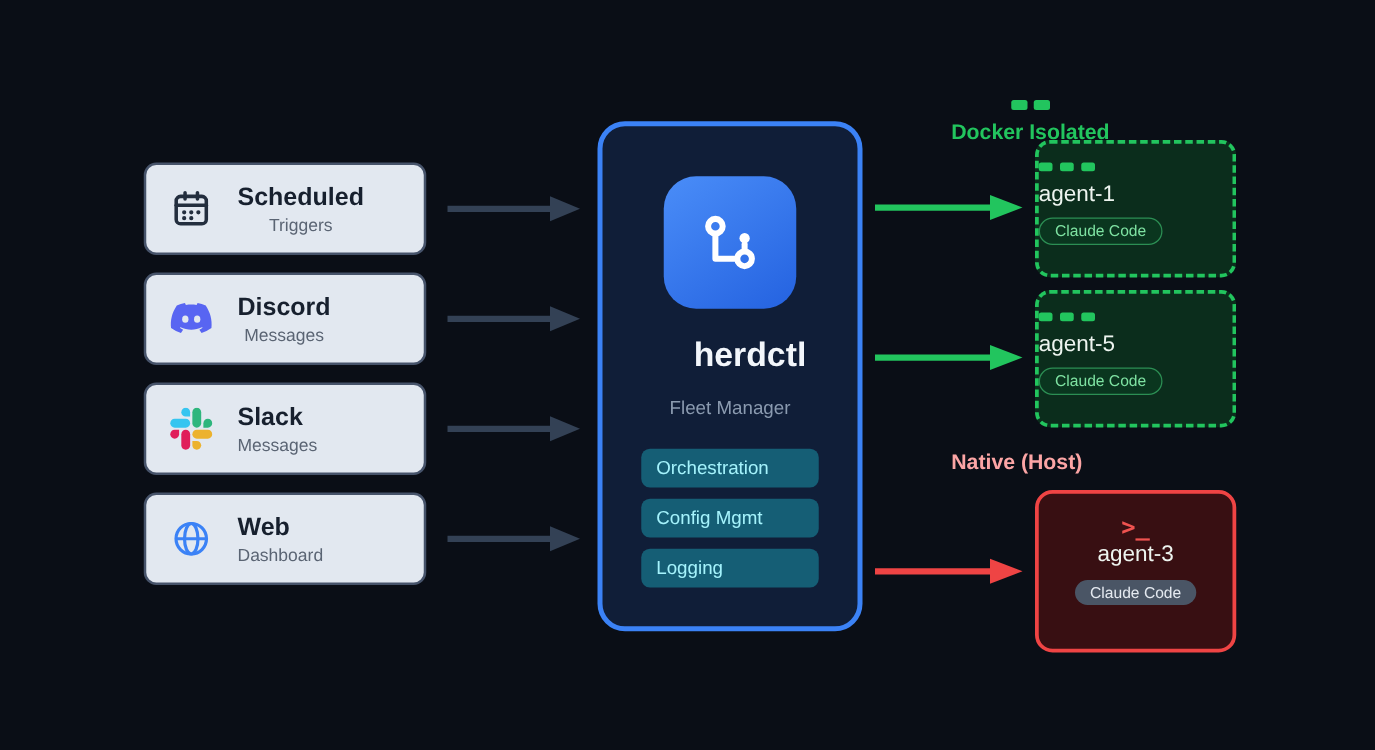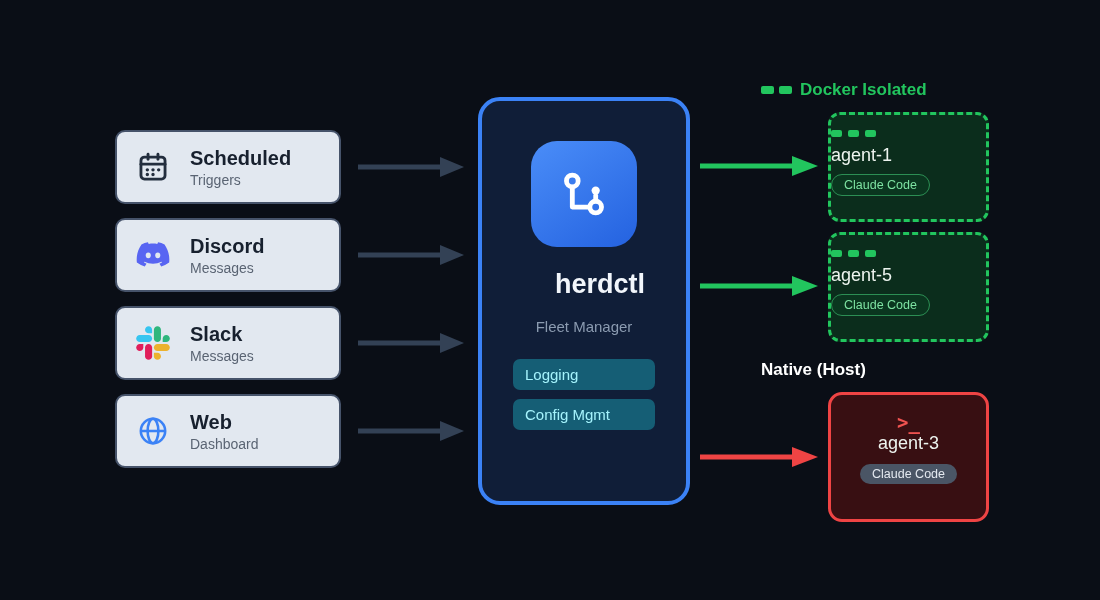--- a/index.html
+++ b/index.html
@@ -14,21 +14,21 @@
   .source-card {
     position:absolute; left:115px; width:226px; height:74px; box-sizing:border-box;
     background: var(--card-fill, #e2e8f0);
     border:2px solid var(--card-border, #46536a);
     border-radius:10px;
     display:flex; align-items:center; gap:17px; padding-left:16px;
   }
   .icon-wrap { width:40px; display:flex; justify-content:center; align-items:center; }
   .source-text { display:flex; flex-direction:column; }
   .source-title { font-size:20px; font-weight:600; color:#17202e; line-height:1.15; }
-  .source-sub { font-size:14px; color:#5a6473; margin-top:2px; }
+  .source-sub { font-size:14px; color:#5a6473; margin-top:2px;text-align:center; }
 
   
   .arrow { position:absolute; display:block; }
   .arrow.slate { color: var(--slate-arrow, #334155); }
   .arrow.green { color: var(--green, #22c55e); }
   .arrow.red   { color: var(--red, #ef4444); }
 
   
   .panel {
     position:absolute; left:478px; top:97px; width:212px; height:408px; box-sizing:border-box;
@@ -47,27 +47,27 @@
   .pills { margin-top:24px; display:flex; flex-direction:column; gap:9px; }
   .pill {
     width:142px; height:31px; box-sizing:border-box; border-radius:7px;
     background: var(--pill-fill, #155e75); color: var(--pill-text, #a5f3fc);
     font-size:15px; display:flex; align-items:center; padding-left:12px;
   }
 
   
   .legend-green {
     position:absolute; left:761px; top:80px; display:flex; align-items:center; gap:8px;
-    color: var(--green, #22c55e); font-size:17px; font-weight:600;
+    color: var(--green, #22c55e); font-size:17px; font-weight:600;flex-direction:column;
   }
   .legend-dashes { display:flex; gap:5px; }
   .dash { width:13px; height:8px; border-radius:2px; background: var(--green, #22c55e); }
   .legend-red {
     position:absolute; left:761px; top:360px;
-    color:#ffffff; font-size:17px; font-weight:600;
+    color:#fca5a5; font-size:17px; font-weight:600;
   }
 
   
   .agent-green {
     position:absolute; left:828px; width:161px; height:110px; box-sizing:border-box;
     background: var(--green-fill, #0b2d1c);
     border:3px dashed var(--green, #22c55e);
     border-radius:12px;
     display:flex; flex-direction:column; align-items:flex-start;
   }
@@ -189,22 +189,23 @@
           <polyline points="31,38 31,67 55,67"></polyline>
           <circle cx="65" cy="67" r="8.5"></circle>
           <line x1="65" y1="57.5" x2="65" y2="50"></line>
         </g>
         <circle cx="65" cy="43" r="6" fill="#ffffff"></circle>
       </svg>
     </div>
     <div class="panel-title">herdctl</div>
     <div class="panel-sub">Fleet Manager</div>
     <div class="pills">
+      <div class="pill">Orchestration</div>
+      <div class="pill">Config Mgmt</div>
       <div class="pill">Logging</div>
-      <div class="pill">Config Mgmt</div>
     </div>
   </div>
 
   <svg class="arrow green" style="left:698px; top:153px" width="122" height="26" viewBox="0 0 122 26">
       <line x1="2" y1="13" x2="94" y2="13" stroke="currentColor" stroke-width="5"></line>
       <polygon points="94,3 120,13 94,23" fill="currentColor"></polygon>
     </svg>
   <svg class="arrow green" style="left:698px; top:273px" width="122" height="26" viewBox="0 0 122 26">
       <line x1="2" y1="13" x2="94" y2="13" stroke="currentColor" stroke-width="5"></line>
       <polygon points="94,3 120,13 94,23" fill="currentColor"></polygon>

